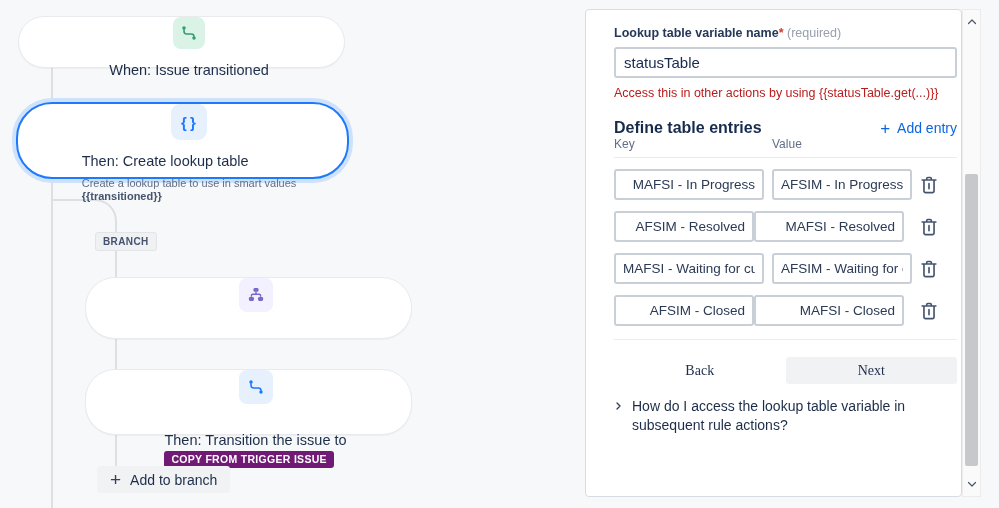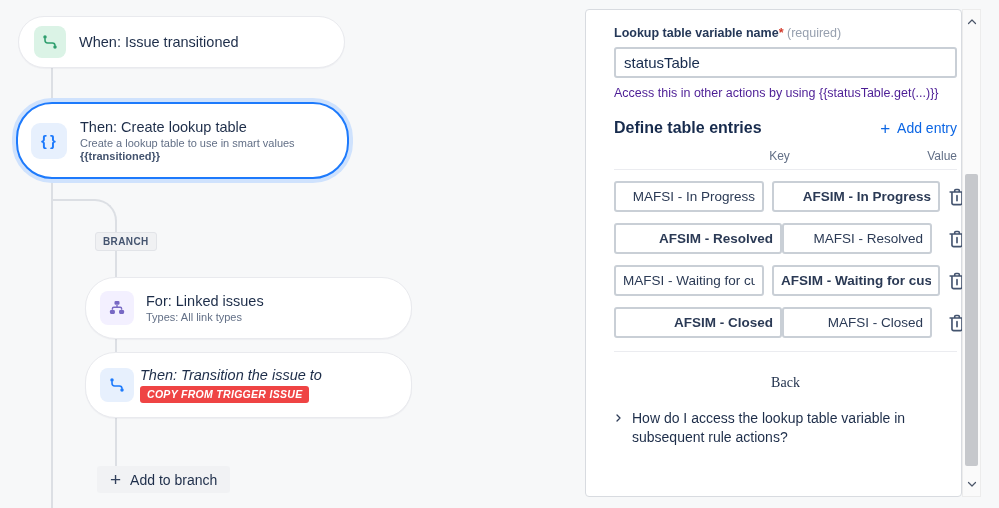--- a/index.html
+++ b/index.html
@@ -14,41 +14,42 @@
   .vline { position:absolute; left:51px; top:68px; width:2px; height:440px; background:#dcdfe4; }
   .branch-elbow {
     position:absolute; left:51px; top:199px; width:66px; height:268px;
     border-top:2px solid #dcdfe4; border-right:2px solid #dcdfe4;
     border-top-right-radius:22px;
   }
   .card {
     position:absolute; background:#fff; border:1px solid #e9eaee;
     display:flex; align-items:center; z-index:1;
     box-shadow:0 1px 1px rgba(9,30,66,0.04);
+    flex-direction:column;
   }
   .card-title { font-size:14.5px; color:#1d2d49; }
-  .card-sub { font-size:11px; color:#626f86; margin-top:2px; }
+  .card-sub { font-size:11px; color:#626f86; margin-top:8px; }
   .icon-sq { display:flex; align-items:center; justify-content:center; border-radius:8px; flex:0 0 auto; }
   .card-when { left:18px; top:16px; width:327px; height:52px; border-radius:26px; padding-left:15px; gap:13px; }
   .card-lookup {
     left:16px; top:102px; width:333px; height:77px; border-radius:36px;
     border:2px solid #1d7afc; box-shadow:0 0 0 4px #cfe2fd;
     padding-left:13px; gap:13px;
   }
   .smart-bold { font-size:11px; font-weight:bold; color:#44546f; margin-top:1px; }
   .branch-pill {
     position:absolute; left:95px; top:232px; z-index:2;
     background:#f0f1f3; border:1px solid #e2e4e8; border-radius:3px;
     font-size:10px; font-weight:bold; letter-spacing:0.4px; color:#44546f;
     padding:3px 7px;
   }
   .card-for { left:85px; top:277px; width:327px; height:62px; border-radius:30px; padding-left:14px; gap:12px; }
-  .card-transition { left:85px; top:352px; width:327px; height:66px; border-radius:30px; padding-left:14px; gap:6px;font-style:italic; }
+  .card-transition { left:85px; top:369px; width:327px; height:66px; border-radius:30px; padding-left:14px; gap:28px; }
   .copy-badge {
-    display:inline-block; margin-top:3px; background:#ef4444; color:#fff;
+    display:inline-block; margin-top:3px; background:#701a75; color:#fff;
     font-size:10.5px; font-weight:bold; letter-spacing:0.3px;
     padding:2px 7px 3px; border-radius:3px;
   }
   .add-branch-btn {
     position:absolute; left:97px; top:466px; height:27px; z-index:1;
     background:#f1f2f4; border:none; border-radius:3px;
     display:flex; align-items:center; gap:9px; padding:0 13px;
     font-family:inherit; font-size:14px; color:#1d2d49; cursor:pointer;
   }
   .plus-glyph { font-size:19px; font-weight:400; line-height:1; color:#33415c; }
@@ -60,38 +61,38 @@
   }
   .field-label { font-size:12.5px; font-weight:bold; color:#253858; margin-top:3px; }
   .req-star { color:#d3392a; font-weight:bold; }
   .req-hint { color:#97a0af; font-weight:normal; }
   .text-input {
     width:343px; height:31px; margin-top:7px;
     border:2px solid #c9cfd6; border-radius:3px;
     font-family:inherit; font-size:15px; color:#172b4d; padding:0 8px;
     background:#fff;
   }
-  .access-hint { margin-top:8px; font-size:12.5px; color:#4c1d95; }
+  .access-hint { margin-top:8px; font-size:12.5px; color:#b91c1c; }
   .entries-head { margin-top:19px; width:343px; display:flex; align-items:center; justify-content:space-between; }
   .entries-title { font-size:16px; font-weight:bold; color:#172b4d; }
   .add-entry { display:flex; align-items:center; gap:7px; background:none; border:none; cursor:pointer; font-family:inherit; }
   .add-entry .plus { color:#0c66e4; font-size:17px; line-height:1; }
   .add-entry .lbl { color:#0c66e4; font-size:14px; }
   .entries-desc { margin-top:10px; width:345px; font-size:13.5px; line-height:19px; color:#1d2d49; }
-  .col-heads { margin-top:12px; width:343px; display:flex; font-size:12px; color:#626f86;justify-content:flex-end; }
+  .col-heads { width:343px; display:flex; font-size:12px; color:#626f86; }
   .col-heads .ck { width:158px; }
   .head-divider { width:343px; border-bottom:1px solid #ebecf0; margin-top:6px; }
   .entry-row { margin-top:11px; display:flex; align-items:center; }
   .entry-input {
     height:31px; border:2px solid #c9cfd6; border-radius:3px;
     font-family:inherit; font-size:13.5px; color:#2b3a55; padding:0 7px;
     background:#fff; overflow:hidden; white-space:nowrap;text-align:right;
   }
   .entry-key { width:150px; margin-right:8px; }
-  .entry-val { width:168px;font-weight:bold; }
+  .entry-val { width:140px; }
   .trash-btn { margin-left:6px; background:none; border:none; cursor:pointer; padding:0; display:flex; align-items:center; }
   .row-divider { width:343px; border-bottom:1px solid #ebecf0; margin-top:13px; }
   .nav-row { margin-top:17px; width:343px; display:flex; }
   .btn { flex:1; height:27px; border:none; border-radius:3px; font-family:Liberation Serif, serif; font-size:14px; color:#1d2d49; cursor:pointer; }
   .btn-back { background:transparent; }
   .btn-next { background:#f1f2f4; }
   .help-row { margin-top:13px; display:flex; gap:9px; width:340px; }
   .help-chevron { margin-top:4px; flex:0 0 auto; }
   .help-text { font-size:14px; line-height:19px; color:#1d2d49; cursor:pointer; }
   
@@ -135,24 +136,20 @@
 
 <div class="card card-for">
   <div class="icon-sq" style="width:34px;height:34px;background:#f3f0ff;">
     <svg width="20" height="20" viewBox="0 0 24 24">
       <rect x="9" y="3.5" width="6" height="4.6" rx="1.4" fill="#7869c4"></rect>
       <path d="M12 8.5 V11 M6.5 14 v-1.4 a1.6 1.6 0 0 1 1.6-1.6 h7.8 a1.6 1.6 0 0 1 1.6 1.6 V14" fill="none" stroke="#7869c4" stroke-width="1.7"></path>
       <rect x="3.5" y="14.5" width="6" height="4.6" rx="1.4" fill="#7869c4"></rect>
       <rect x="14.5" y="14.5" width="6" height="4.6" rx="1.4" fill="#7869c4"></rect>
     </svg>
   </div>
-  <div>
-    <div class="card-title">For: Linked issues</div>
-    <div class="card-sub">Types: All link types</div>
-  </div>
 </div>
 
 <div class="card card-transition">
   <div class="icon-sq" style="width:34px;height:34px;background:#e7f0fd;">
     <svg width="20" height="20" viewBox="0 0 24 24">
       <circle cx="6" cy="6" r="2.1" fill="#1d7afc"></circle>
       <path d="M6 8.2 V10 a3.2 3.2 0 0 0 3.2 3.2 H14.8 A3.2 3.2 0 0 1 18 16.4 V16.2" fill="none" stroke="#1d7afc" stroke-width="1.9" stroke-linecap="round"></path>
       <circle cx="18" cy="18" r="2.1" fill="#1d7afc"></circle>
     </svg>
   </div>
@@ -223,20 +220,21 @@
       <svg width="22" height="22" viewBox="0 0 24 24">
           <path d="M4.5 6.5 h15 M9.5 6.5 V5 a1.2 1.2 0 0 1 1.2-1.2 h2.6 A1.2 1.2 0 0 1 14.5 5 v1.5 M6.5 6.5 h11 v12 a1.8 1.8 0 0 1 -1.8 1.8 h-7.4 a1.8 1.8 0 0 1 -1.8-1.8 Z M12 10.5 v5.5" fill="none" stroke="#44546f" stroke-width="1.8" stroke-linecap="round" stroke-linejoin="round"></path>
         </svg>
     </button>
   </div>
 
   <div class="row-divider"></div>
 
   <div class="nav-row">
     <button class="btn btn-back">Back</button>
+    <button class="btn btn-next">Next</button>
   </div>
 
   <div class="help-row">
     <svg class="help-chevron" width="9" height="10" viewBox="0 0 24 24">
         <path d="M8 4 l8 8 -8 8" fill="none" stroke="#2b3a55" stroke-width="3.4" stroke-linecap="round" stroke-linejoin="round"></path>
       </svg>
     <div class="help-text">How do I access the lookup table variable in subsequent rule actions?</div>
   </div>
 </div>
 

